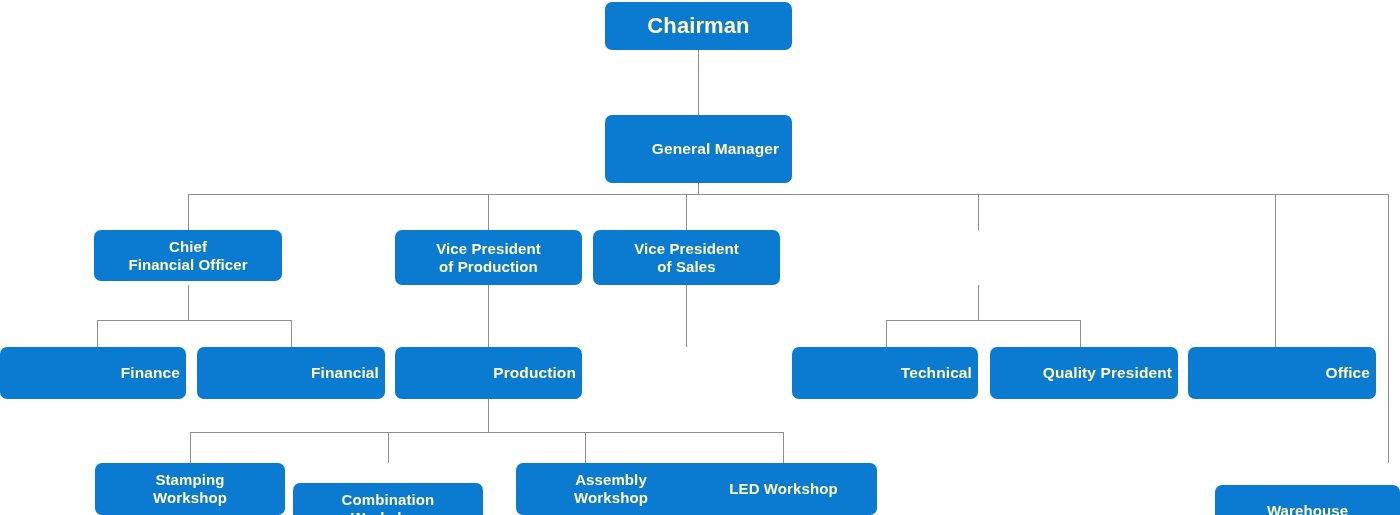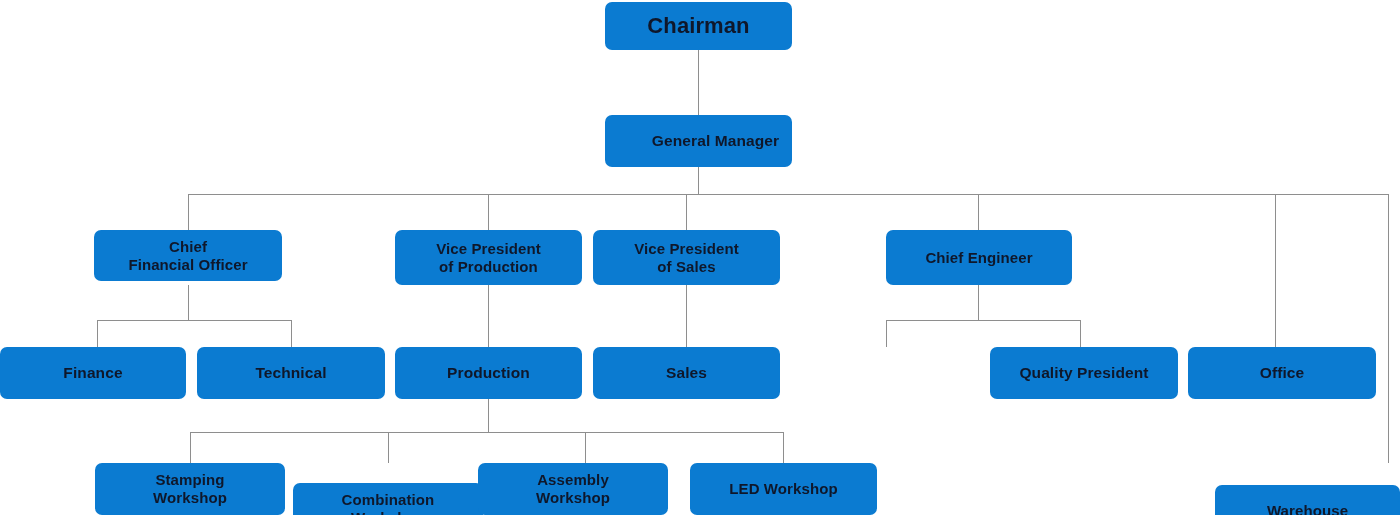--- a/index.html
+++ b/index.html
@@ -14,41 +14,41 @@
     position: relative;
     width: 1400px;
     height: 515px;
     background: #ffffff;
     overflow: hidden;
   }
   .node {
     position: absolute;
     box-sizing: border-box;
     background: #0b7bd1;
-    color: #0f172a;
+    color: #fef9c3;
     border-radius: 7px;
     display: flex;
     align-items: center;
     justify-content: center;
     text-align: center;
     font-weight: bold;
     line-height: 1.18;
     letter-spacing: 0.1px;
     z-index: 2;
     padding: 2px 6px;
   }
   .node-label {
     display: block;
     width: 100%;
     white-space: pre-line;
   }
   .lvl1 { font-size: 22px; }
   .lvl2 { font-size: 15.5px; }
   .lvl3 { font-size: 15px; }
-  .lvl4 { font-size: 15.5px; }
+  .lvl4 { font-size: 15.5px; text-align: right; }
   .lvl5 { font-size: 15px; }
 
   .connector {
     position: absolute;
     background: #8e8e8e;
     z-index: 1;
   }
   .v-line { width: 1px; }
   .h-line { height: 1px; }
 </style>
@@ -88,79 +88,76 @@
   <div class="connector h-line" style="left:190px; top:432px; width:594px;"></div>
   <div class="connector v-line" style="left:190px; top:432px; height:31px;"></div>
   <div class="connector v-line" style="left:388px; top:432px; height:31px;"></div>
   <div class="connector v-line" style="left:585px; top:432px; height:31px;"></div>
   <div class="connector v-line" style="left:783px; top:432px; height:31px;"></div>
 
   <div class="node lvl1" style="left:605px; top:2px; width:187px; height:48px;">
     <span class="node-label">Chairman</span>
   </div>
 
-  <div class="node lvl2" style="left:605px; top:115px; width:187px; height:52px;padding-left:40px;">
+  <div class="node lvl2" style="left:605px; top:115px; width:187px; height:68px;padding-left:40px;">
     <span class="node-label">General Manager</span>
   </div>
 
   <div class="node lvl3" style="left:94px; top:230px; width:188px; height:51px;">
     <span class="node-label">Chief
 Financial Officer</span>
   </div>
 
   <div class="node lvl3" style="left:395px; top:230px; width:187px; height:55px;">
     <span class="node-label">Vice President
 of Production</span>
   </div>
 
   <div class="node lvl3" style="left:593px; top:230px; width:187px; height:55px;">
     <span class="node-label">Vice President
 of Sales</span>
   </div>
 
-  <div class="node lvl3" style="left:886px; top:230px; width:186px; height:55px;">
-    <span class="node-label">Chief Engineer</span>
-  </div>
 
   <div class="node lvl4" style="left:0px; top:347px; width:186px; height:52px;">
     <span class="node-label">Finance</span>
   </div>
 
   <div class="node lvl4" style="left:197px; top:347px; width:188px; height:52px;">
-    <span class="node-label">Technical</span>
+    <span class="node-label">Financial</span>
   </div>
 
   <div class="node lvl4" style="left:395px; top:347px; width:187px; height:52px;">
     <span class="node-label">Production</span>
   </div>
 
-  <div class="node lvl4" style="left:593px; top:347px; width:187px; height:52px;">
-    <span class="node-label">Sales</span>
+
+  <div class="node lvl4" style="left:792px; top:347px; width:186px; height:52px;">
+    <span class="node-label">Technical</span>
   </div>
-
 
   <div class="node lvl4" style="left:990px; top:347px; width:188px; height:52px;">
     <span class="node-label">Quality President</span>
   </div>
 
   <div class="node lvl4" style="left:1188px; top:347px; width:188px; height:52px;">
     <span class="node-label">Office</span>
   </div>
 
   <div class="node lvl5" style="left:95px; top:463px; width:190px; height:52px;justify-content:flex-end;">
     <span class="node-label">Stamping
 Workshop</span>
   </div>
 
   <div class="node lvl5" style="left:293px; top:463px; width:190px; height:52px;margin-top:20px;">
     <span class="node-label">Combination
 Workshop</span>
   </div>
 
-  <div class="node lvl5" style="left:478px; top:463px; width:190px; height:52px;">
+  <div class="node lvl5" style="left:516px; top:463px; width:190px; height:52px;">
     <span class="node-label">Assembly
 Workshop</span>
   </div>
 
   <div class="node lvl5" style="left:690px; top:463px; width:187px; height:52px;">
     <span class="node-label">LED Workshop</span>
   </div>
 
   <div class="node lvl5" style="left:1215px; top:463px; width:185px; height:52px;margin-top:22px;">
     <span class="node-label">Warehouse</span>

